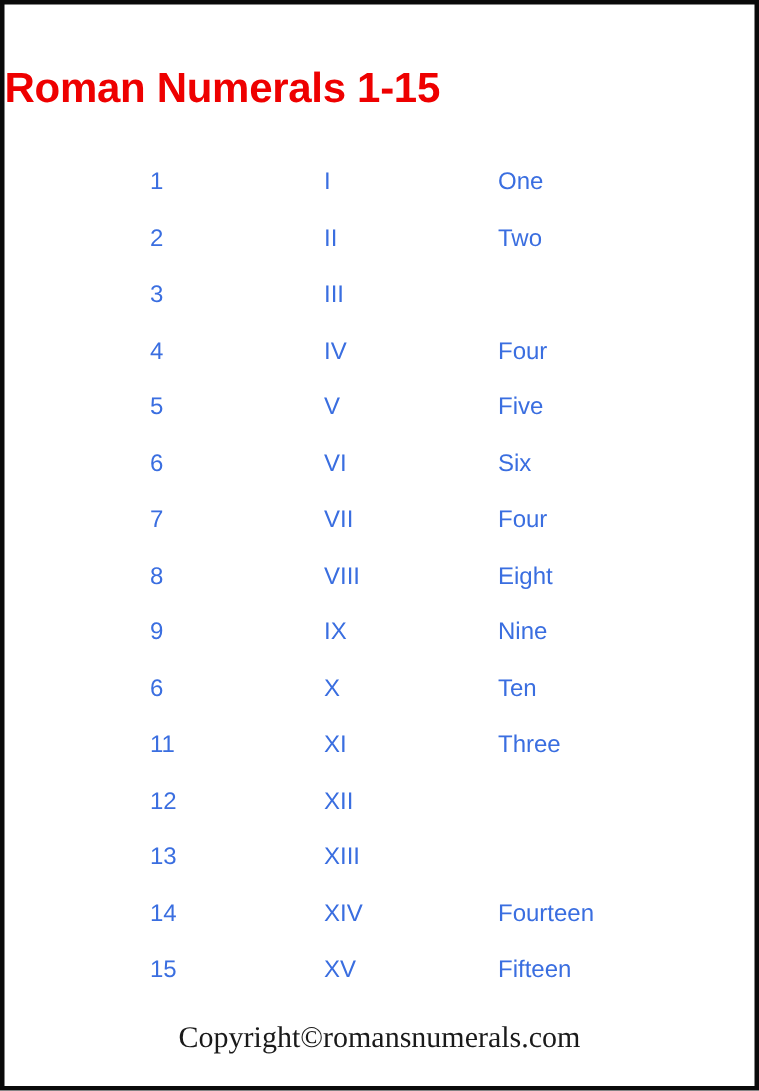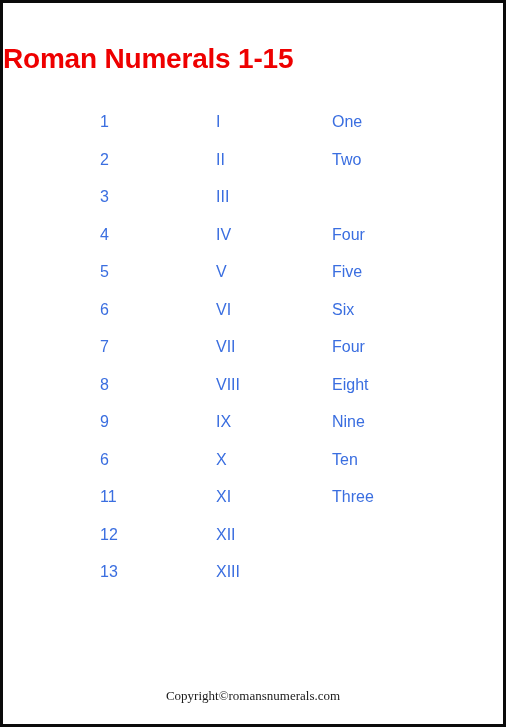--- a/index.html
+++ b/index.html
@@ -58,21 +58,21 @@
   .cell-roman   { left: 213px; }
   .cell-word    { left: 329px; }
   #footer-copyright {
     position: absolute;
     left: 0;
     right: 0;
     bottom: 20px;
     text-align: center;
     color: #1a1a1a;
     font-family: "Liberation Serif", serif;
-    font-size: 13px;
+    font-size: 20px;
     white-space: nowrap;
   }
 </style>
 </head>
 <body>
 
 <div id="page">
 
   <div id="page-title">Roman Numerals 1-15</div>
 
@@ -132,17 +132,27 @@
         <div class="cell cell-word">Three</div>
       </div>
       <div class="table-row">
         <div class="cell cell-number">12</div>
         <div class="cell cell-roman">XII</div>
       </div>
       <div class="table-row">
         <div class="cell cell-number">13</div>
         <div class="cell cell-roman">XIII</div>
       </div>
+      <div class="table-row">
+        <div class="cell cell-number">14</div>
+        <div class="cell cell-roman">XIV</div>
+        <div class="cell cell-word">Fourteen</div>
+      </div>
+      <div class="table-row">
+        <div class="cell cell-number">15</div>
+        <div class="cell cell-roman">XV</div>
+        <div class="cell cell-word">Fifteen</div>
+      </div>
     </div>
 
   <div id="footer-copyright">Copyright©romansnumerals.com</div>
 
 </div>
 
 </body></html>

